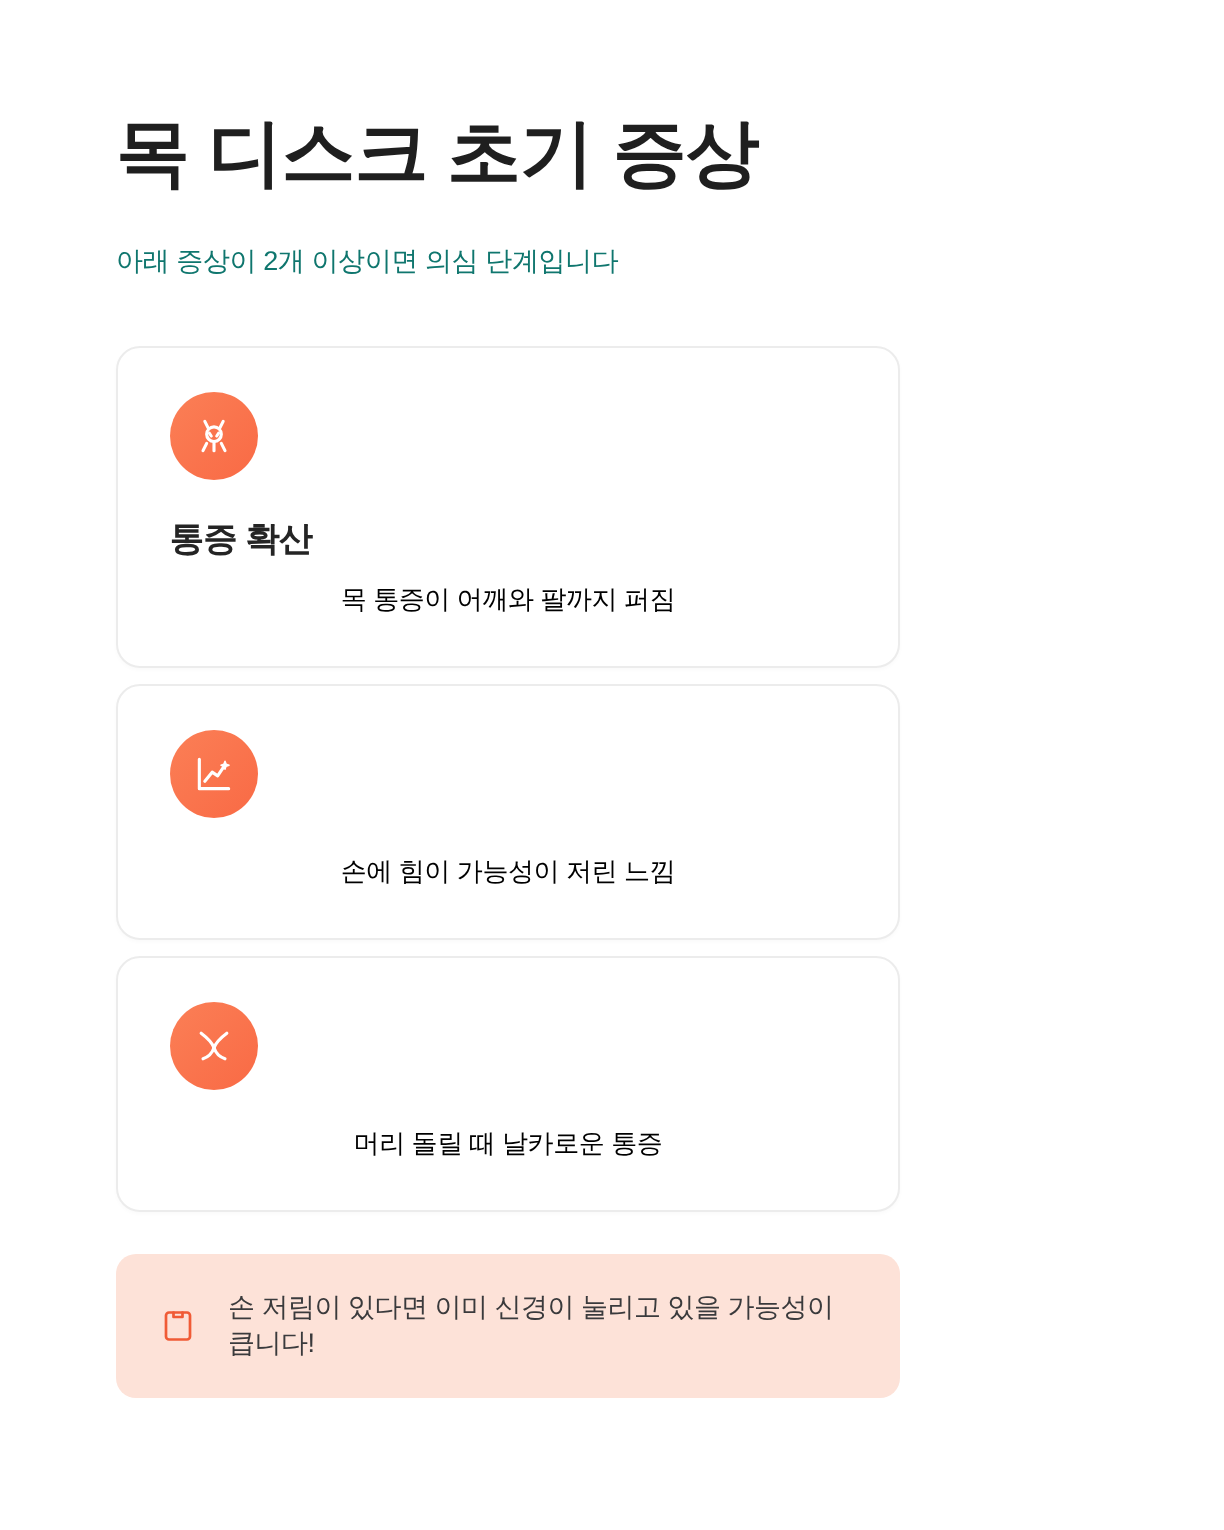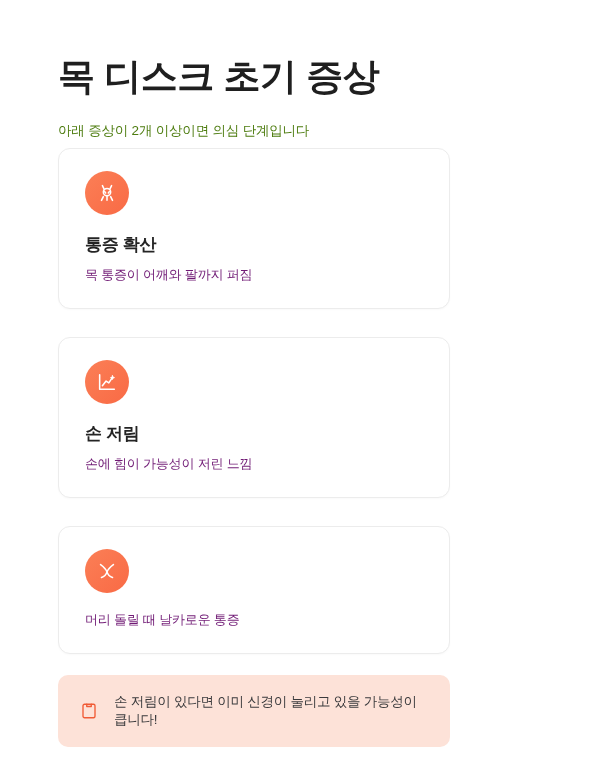--- a/index.html
+++ b/index.html
@@ -24,30 +24,30 @@
   .page-title {
     font-size: 37px;
     font-weight: bold;
     letter-spacing: -0.5px;
     color: #1f1f1f;
     margin: 8px 0 0 0;
     line-height: 1.25;
   }
   .subtitle {
     font-size: 13.5px;
-    color: #4d7c0f;
+    color: #0f766e;
     margin-top: 22px;
     margin-bottom: 0;
     letter-spacing: -0.2px;
   }
   .card-list {
-    margin-top: 8px;
+    margin-top: 33px;
     display: flex;
     flex-direction: column;
-    gap: 28px;
+    gap: 8px;
   }
   .card {
     box-sizing: border-box;
     border: 1px solid #ececec;
     border-radius: 12px;
     background: #ffffff;
     padding: 22px 26px 24px 26px;
     box-shadow: 0 1px 2px rgba(0,0,0,0.025);
   }
   .icon-badge {
@@ -66,23 +66,24 @@
   }
   .card-title {
     font-size: 17px;
     font-weight: bold;
     color: #242424;
     margin: 0 0 10px 0;
     letter-spacing: -0.3px;
   }
   .card-desc {
     font-size: 13px;
-    color: #701a75;
+    color: #000000;
     margin: 0;
     letter-spacing: -0.2px;
+    text-align: center;
   }
   .notice {
     box-sizing: border-box;
     margin-top: 21px;
     background: #fde2d8;
     border-radius: 10px;
     padding: 18px 22px;
     display: flex;
     align-items: center;
     gap: 16px;
@@ -129,21 +130,20 @@
     </div>
 
     <div class="card">
       <div class="icon-badge">
         <svg width="22" height="22" viewBox="0 0 24 24" fill="none" stroke="#ffffff" stroke-width="1.7" stroke-linecap="round" stroke-linejoin="round">
           <path d="M4 4 L4 20 L20 20"></path>
           <path d="M7 16 L11 11 L14 13 L18 7"></path>
           <path d="M18 5 L18.6 6.6 L20.2 7.2 L18.6 7.8 L18 9.4 L17.4 7.8 L15.8 7.2 L17.4 6.6 Z" fill="#ffffff" stroke-width="0.8"></path>
         </svg>
       </div>
-      <h2 class="card-title">손 저림</h2>
       <p class="card-desc">손에 힘이 가능성이 저린 느낌</p>
     </div>
 
     <div class="card">
       <div class="icon-badge">
         <svg width="22" height="22" viewBox="0 0 24 24" fill="none" stroke="#ffffff" stroke-width="1.7" stroke-linecap="round" stroke-linejoin="round">
           <path d="M5 5 C9 8, 11 10, 12 13"></path>
           <path d="M19 5 C15 8, 13 10, 12 13"></path>
           <path d="M12 13 C11 16, 9 18, 6 19"></path>
           <path d="M12 13 C13 16, 15 18, 18 19"></path>

